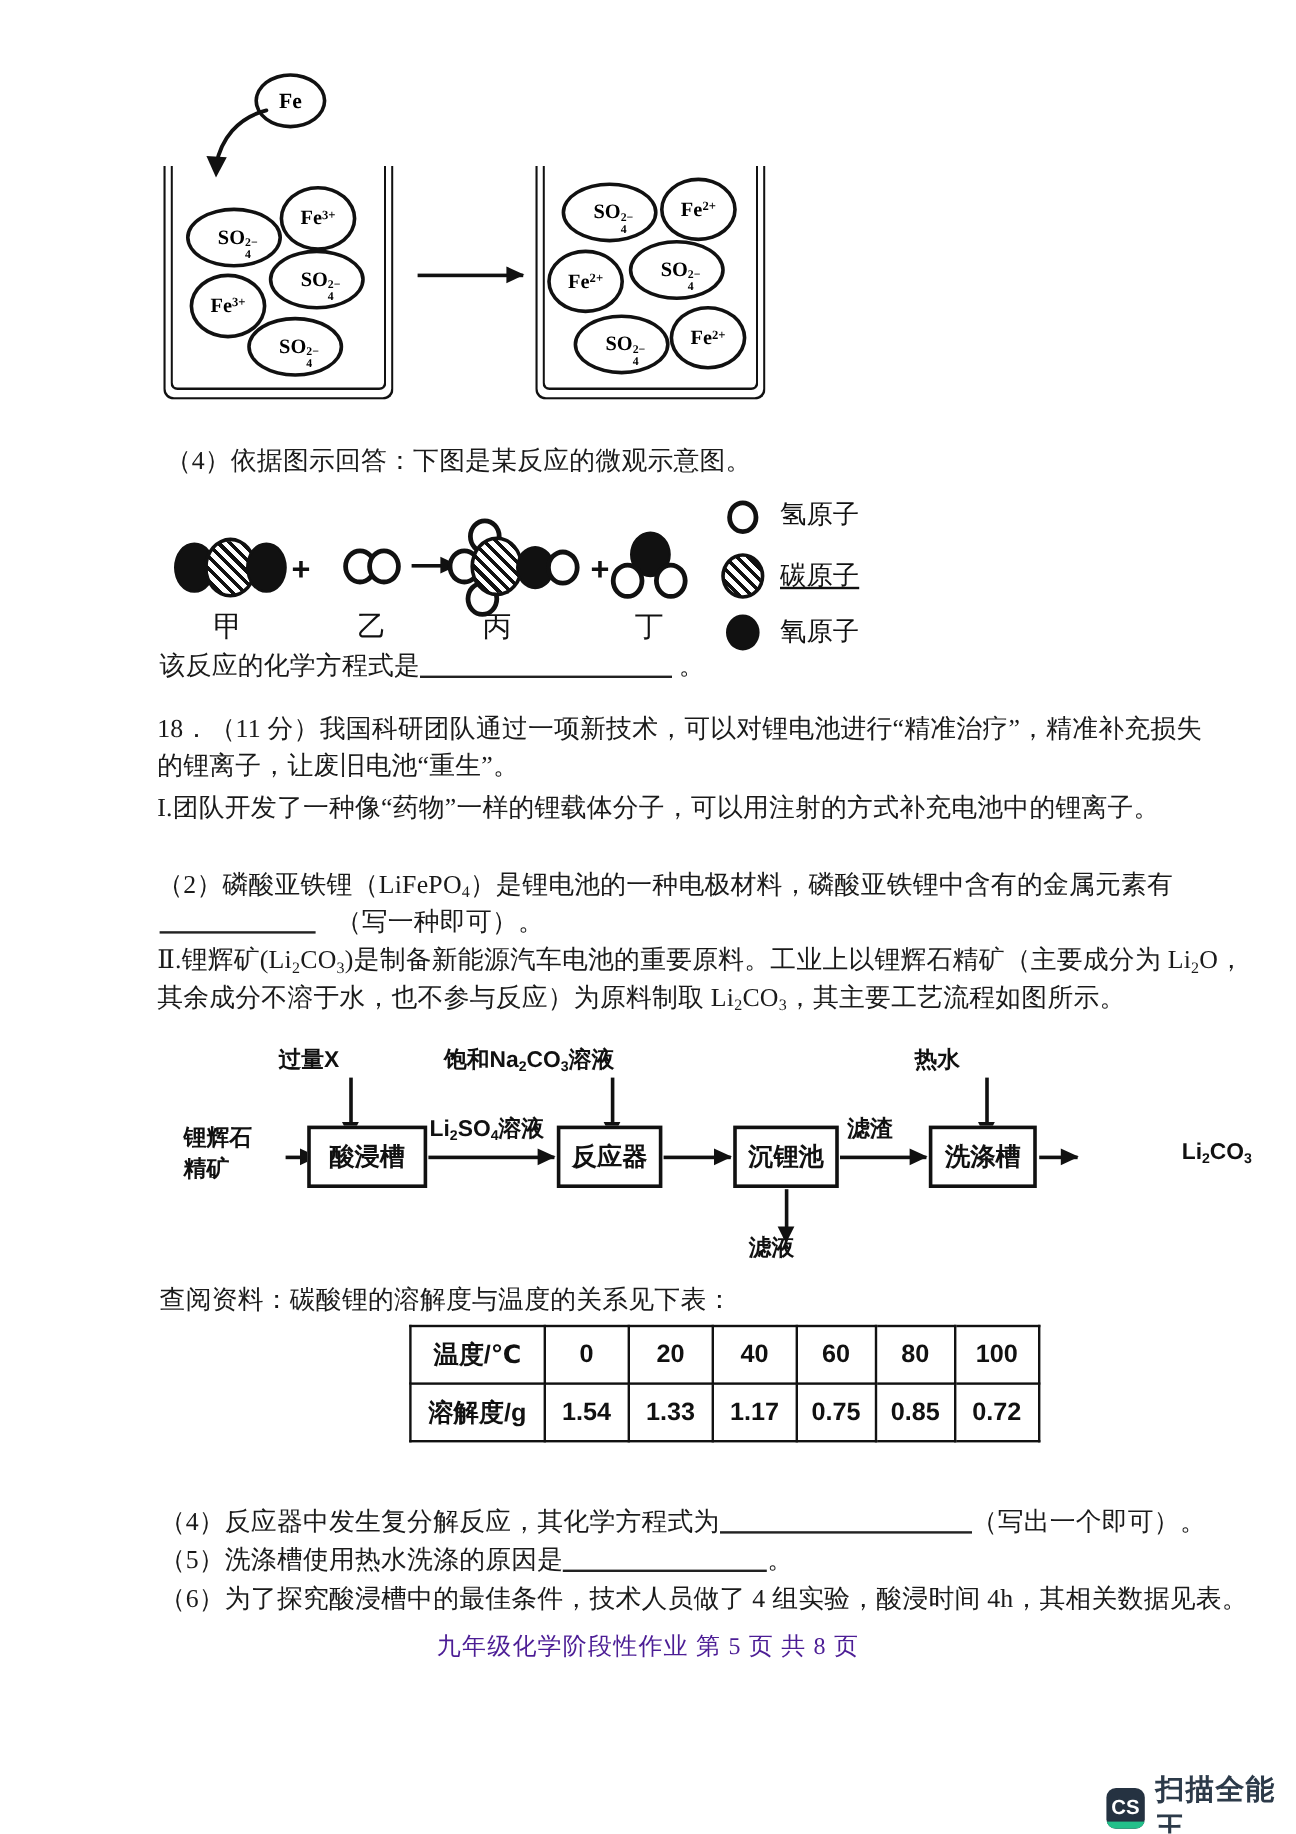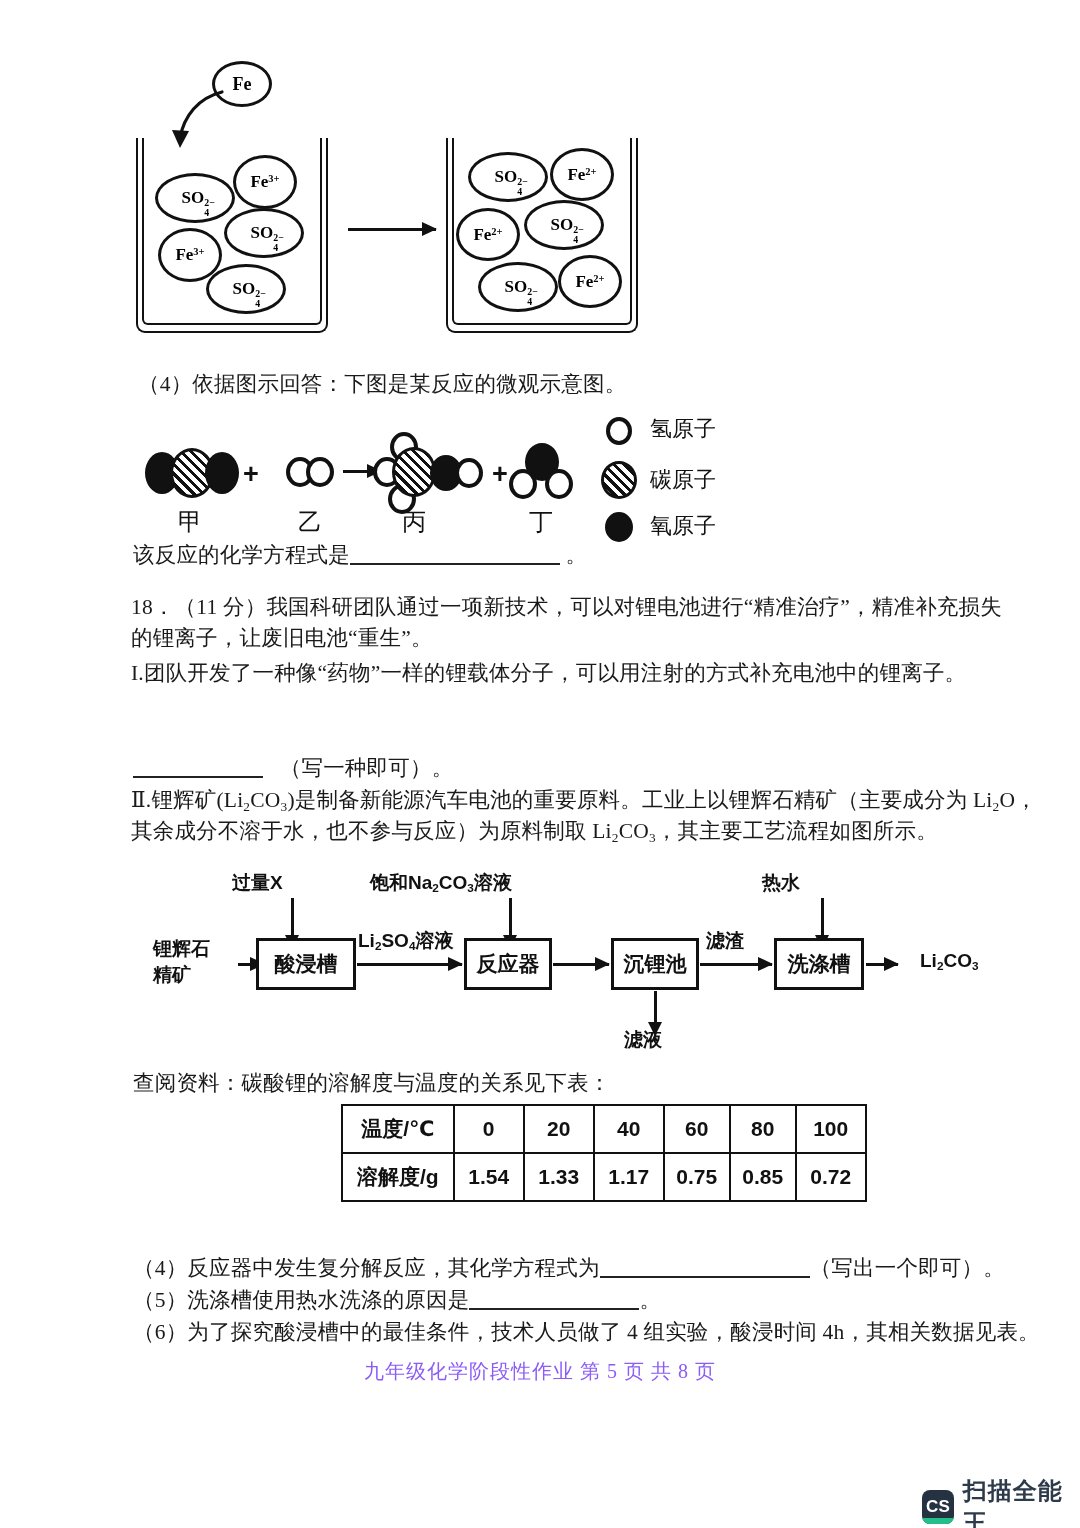--- a/index.html
+++ b/index.html
@@ -135,21 +135,21 @@
     font-size:21px;
     font-weight:bold;
     color:#111;
     padding:9px 6px;
   }
   .stable td.hdrcell{padding-left:14px;padding-right:14px;}
 
   
   .footer{
     position:absolute;left:0;right:0;text-align:center;
-    font-size:20px;color:#8b5cf6;letter-spacing:1px;
+    font-size:20px;color:#4c1d95;letter-spacing:1px;
   }
   .wm{position:absolute;}
   .wm-row{display:flex;align-items:center;gap:9px;}
   .wm-badge{
     width:34px;height:34px;border-radius:8px;
     background:#253241;color:#fff;
     display:flex;align-items:center;justify-content:center;
     font-family:"Liberation Sans",sans-serif;
     font-weight:bold;font-size:17px;
     position:relative;overflow:hidden;
@@ -264,36 +264,39 @@
       <div class="atom h" style="left:509px;top:469px;width:28px;height:30px;"></div>
       <div class="atom h" style="left:545px;top:469px;width:28px;height:30px;"></div>
     </div>
     <div class="mol-label" style="left:519px;top:506px;width:44px;">丁</div>
 
     <div>
       <div class="atom h" style="left:606px;top:417px;width:26px;height:28px;"></div>
       <div class="legend-item" style="left:650px;top:414px;">氢原子</div>
 
       <div class="atom c" style="left:601px;top:461px;width:36px;height:38px;"></div>
-      <div class="legend-item" style="left:650px;top:465px;">碳原子</div>
+      <div class="legend-item" style="left:650px;top:465px;text-decoration:underline;">碳原子</div>
 
       <div class="atom o" style="left:605px;top:512px;width:28px;height:30px;"></div>
       <div class="legend-item" style="left:650px;top:511px;">氧原子</div>
     </div>
   </div>
 
   <div class="para" style="left:133px;top:540px;">
     <span>该反应的化学方程式是</span><span class="blank" style="width:210px;"></span>&nbsp;<span>。</span>
   </div>
 
   <div class="para" style="left:131px;top:592px;">18．（11 分）我国科研团队通过一项新技术，可以对锂电池进行“精准治疗”，精准补充损失</div>
   <div class="para" style="left:131px;top:623px;">的锂离子，让废旧电池“重生”。</div>
   <div class="para" style="left:131px;top:658px;">I.团队开发了一种像“药物”一样的锂载体分子，可以用注射的方式补充电池中的锂离子。</div>
 
 
+  <div class="para" style="left:131px;top:722px;">
+    （2）磷酸亚铁锂（LiFePO<span class="sub">4</span>）是锂电池的一种电极材料，磷酸亚铁锂中含有的金属元素有
+  </div>
   <div class="para" style="left:133px;top:753px;">
     <span class="blank" style="width:130px;"></span>&nbsp;&nbsp;&nbsp;<span>（写一种即可）。</span>
   </div>
 
   <div class="para" style="left:131px;top:785px;">
     Ⅱ.锂辉矿(Li<span class="sub">2</span>CO<span class="sub">3</span>)是制备新能源汽车电池的重要原料。工业上以锂辉石精矿（主要成分为 Li<span class="sub">2</span>O，
   </div>
   <div class="para" style="left:131px;top:816px;">
     其余成分不溶于水，也不参与反应）为原料制取 Li<span class="sub">2</span>CO<span class="sub">3</span>，其主要工艺流程如图所示。
   </div>
@@ -328,21 +331,21 @@
     <div class="arrow-h" style="left:553px;top:963px;width:56px;"></div>
 
     <div class="fbox" style="left:611px;top:938px;width:88px;height:52px;">沉锂池</div>
 
     <div class="flabel" style="left:706px;top:928px;width:60px;">滤渣</div>
     <div class="arrow-h" style="left:700px;top:963px;width:72px;"></div>
 
     <div class="fbox" style="left:774px;top:938px;width:90px;height:52px;">洗涤槽</div>
 
     <div class="arrow-h" style="left:866px;top:963px;width:32px;"></div>
-    <div class="flabel" style="left:920px;top:950px;width:120px;text-align:left;">
+    <div class="flabel" style="left:954px;top:950px;width:120px;text-align:center;">
       Li<span class="sub">2</span>CO<span class="sub">3</span>
     </div>
 
     <div class="arrow-v" style="left:654px;top:991px;height:32px;"></div>
     <div class="flabel" style="left:624px;top:1027px;width:62px;">滤液</div>
   </div>
 
   <div class="para" style="left:133px;top:1068px;">查阅资料：碳酸锂的溶解度与温度的关系见下表：</div>
 
   <table class="stable" style="left:341px;top:1104px;">

